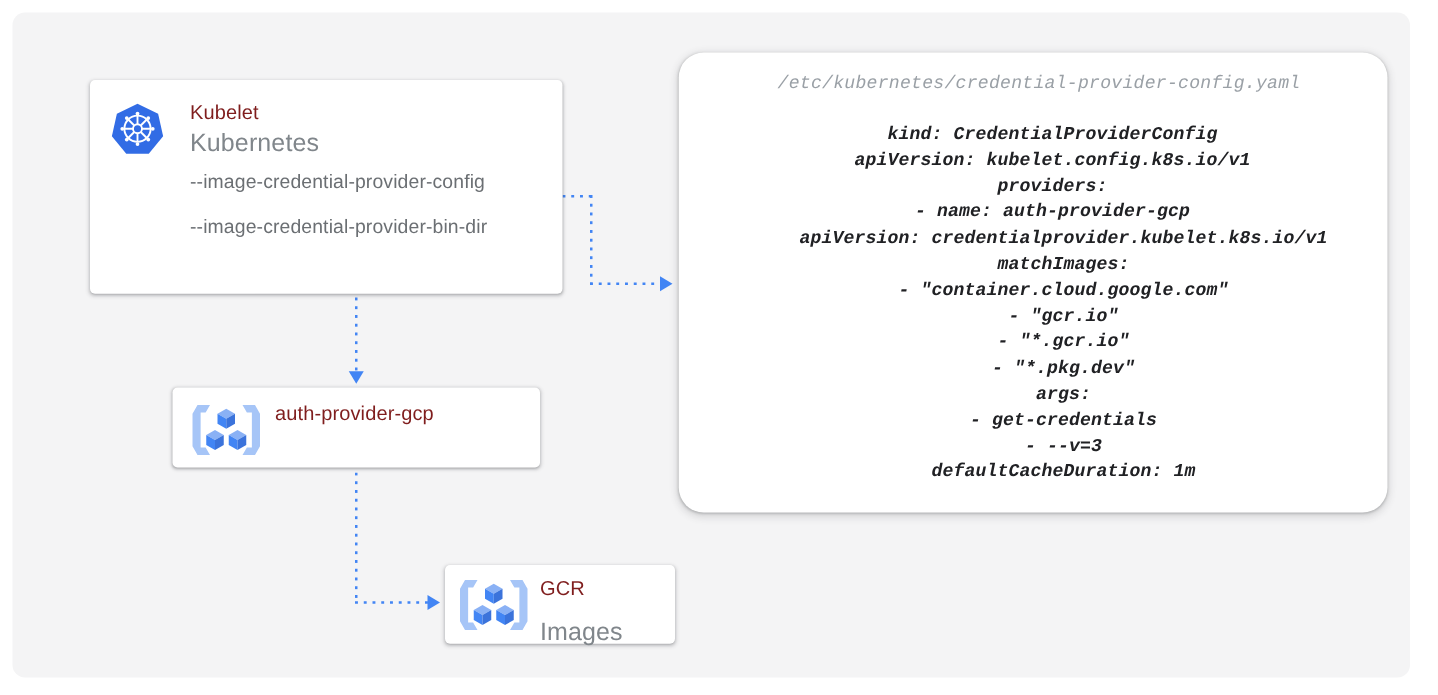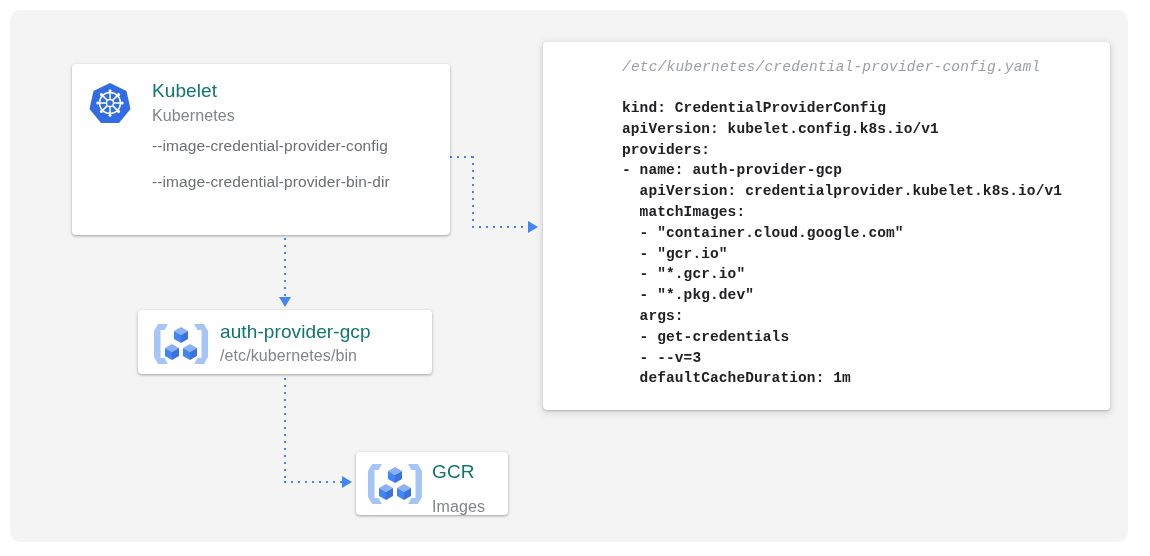--- a/index.html
+++ b/index.html
@@ -47,30 +47,30 @@
   }
   #kubelet-icon {
     position: absolute;
     left: 15px;
     top: 16px;
     width: 46px;
     height: 46px;
   }
   .card-title {
     position: absolute;
-    color: #0f766e;
-    font-size: 19px;
+    color: #7f1d1d;
+    font-size: 16px;
     line-height: 22px;
     letter-spacing: .1px;
     white-space: nowrap;
   }
   .card-sub {
     position: absolute;
     color: #80868b;
-    font-size: 16px;
+    font-size: 20px;
     line-height: 19px;
     letter-spacing: .1px;
     white-space: nowrap;
   }
   #kubelet-title { left: 80px; top: 16px; }
   #kubelet-sub   { left: 80px; top: 42px; }
   .flag-line {
     position: absolute;
     left: 80px;
     color: #6b6f73;
@@ -96,63 +96,65 @@
     width: 58px;
     height: 44px;
   }
   #authprovider-title { left: 82px; top: 11px; }
   #authprovider-sub   { left: 82px; top: 36px; }
 
   
   #gcr-card {
     left: 356px;
     top: 452px;
-    width: 152px;
+    width: 184px;
     height: 63px;
   }
   #gcr-icon {
     position: absolute;
     left: 10px;
     top: 10px;
     width: 58px;
     height: 44px;
   }
   #gcr-title { left: 76px; top: 9px; }
   #gcr-sub   { left: 76px; top: 45px; }
 
   
   #code-card {
     position: absolute;
     left: 543px;
     top: 42px;
     width: 567px;
     height: 368px;
     background: #ffffff;
-    border-radius: 4px;
+    border-radius: 20px;
     box-shadow: 0 1px 2px rgba(60,64,67,.26), 0 2px 6px 2px rgba(60,64,67,.13);
     box-sizing: border-box;
+    text-align: center;
   }
   #code-filename {
     position: absolute;
     left: 79px;
     top: 17px;
     color: #9aa0a6;
     font-family: "Liberation Mono", "DejaVu Sans Mono", monospace;
     font-style: italic;
     font-size: 14.5px;
     letter-spacing: .2px;
     white-space: pre;
   }
   #code-body {
     position: absolute;
     left: 79px;
     top: 56px;
     margin: 0;
     color: #202124;
     font-family: "Liberation Mono", "DejaVu Sans Mono", monospace;
+    font-style: italic;
     font-weight: bold;
     font-size: 14.5px;
     line-height: 20.8px;
     letter-spacing: .1px;
     white-space: pre;
   }
 
   
   .dot-h, .dot-v {
     position: absolute;
@@ -254,21 +256,20 @@
           <polygon points="27,26 20,30 20,38 27,34" fill="#3b73db"></polygon>
         </g>
         <g>
           <polygon points="38,22 45,26 38,30 31,26" fill="#8ab1f5"></polygon>
           <polygon points="31,26 38,30 38,38 31,34" fill="#4285f4"></polygon>
           <polygon points="45,26 38,30 38,38 45,34" fill="#3b73db"></polygon>
         </g>
       </svg>
     </span>
     <div class="card-title" id="authprovider-title">auth-provider-gcp</div>
-    <div class="card-sub" id="authprovider-sub">/etc/kubernetes/bin</div>
   </div>
 
   <div class="card" id="gcr-card">
     <span id="gcr-icon">
       <svg viewBox="0 0 58 44" width="58" height="44" aria-hidden="true">
         <path d="M16 2 L6 2 L2 9 L2 35 L6 42 L16 42 L12.5 36 L8.5 36 L8.5 8 L12.5 8 Z" fill="#a6c5f7"></path>
         <path d="M42 2 L52 2 L56 9 L56 35 L52 42 L42 42 L45.5 36 L49.5 36 L49.5 8 L45.5 8 Z" fill="#a6c5f7"></path>
         <g>
           <polygon points="29,5 36,9 29,13 22,9" fill="#8ab1f5"></polygon>
           <polygon points="22,9 29,13 29,21 22,17" fill="#4285f4"></polygon>

